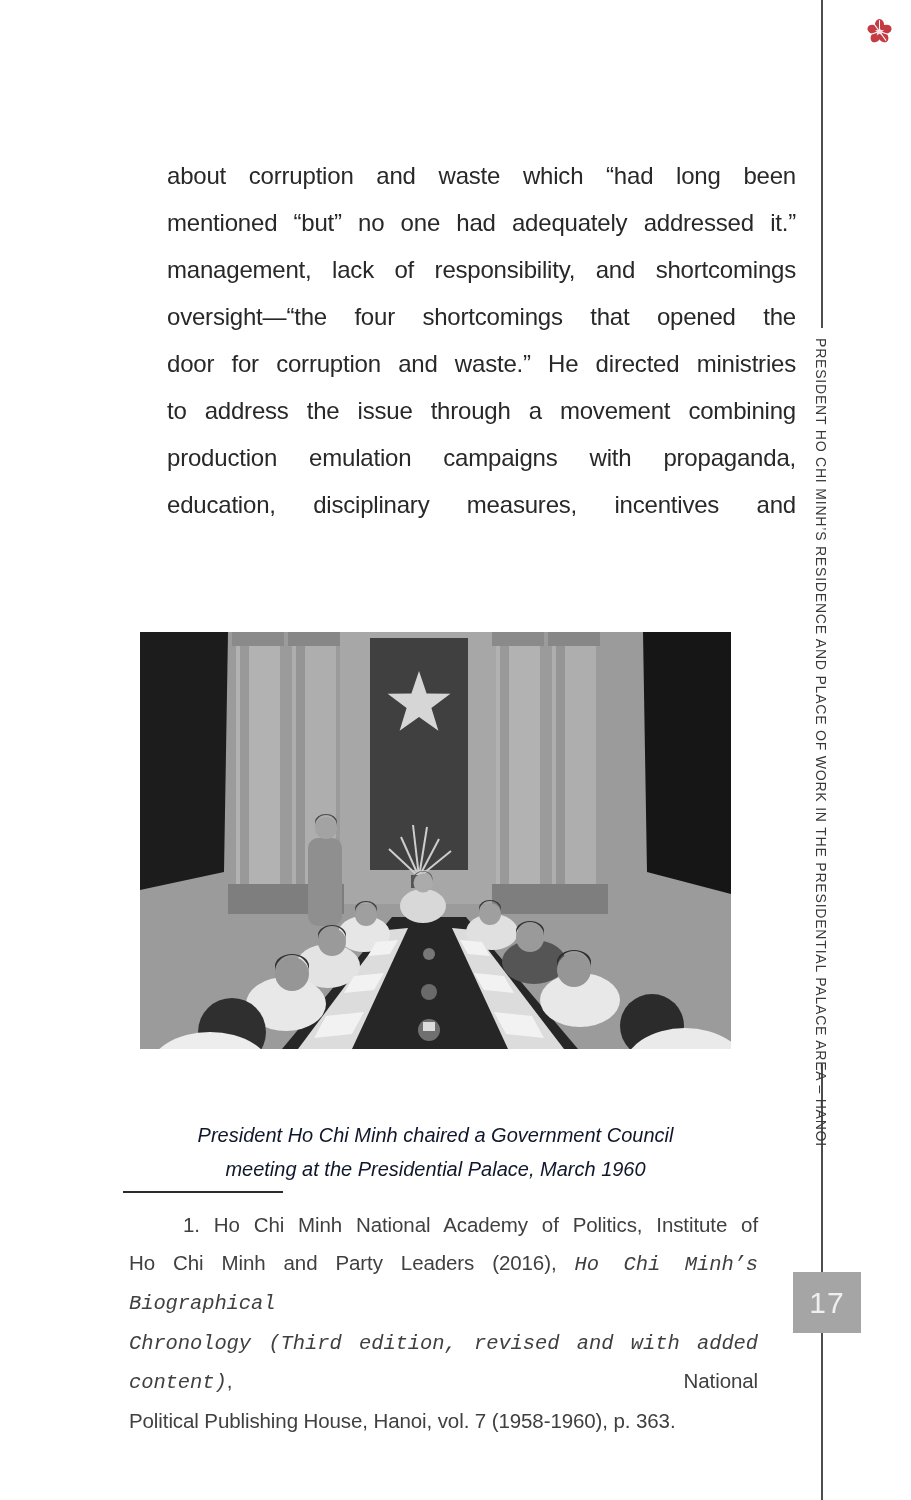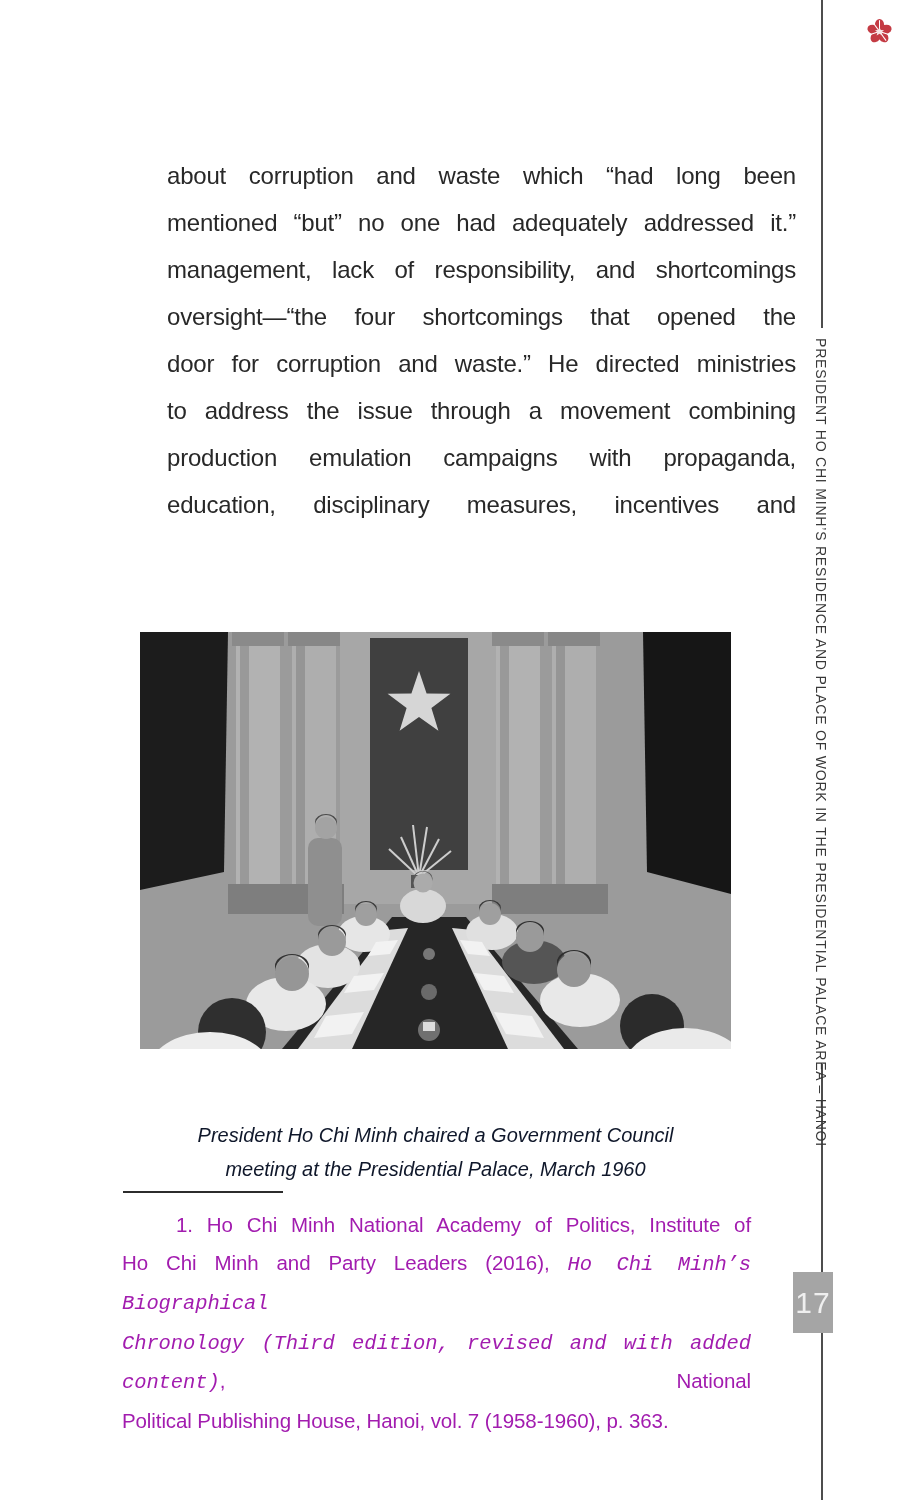--- a/index.html
+++ b/index.html
@@ -21,35 +21,35 @@
   .photo svg{display:block;width:100%;height:100%;}
   
   .caption{
     position:absolute;left:140px;top:1078px;width:591px;
     font-style:italic;font-size:20px;line-height:34px;color:#0f172a;margin-top:40px;
   }
   .caption .tline{text-align:center;text-align-last:center;}
   
   .footnote-rule{position:absolute;left:123px;top:1191px;width:160px;height:2px;background:#2c2c2c;}
   .footnote{
-    position:absolute;left:122px;top:1206px;width:629px;
-    font-size:20.5px;line-height:37.5px;letter-spacing:-0.1px;color:#a21caf;
+    position:absolute;left:129px;top:1206px;width:629px;
+    font-size:20.5px;line-height:37.5px;letter-spacing:-0.1px;color:#404040;
   }
   .footnote .tline:first-child{text-indent:54px;}
   
   .side-rule{position:absolute;left:821px;width:2px;background:#4d4d4d;}
   .side-rule.top{top:0;height:328px;}
   .side-rule.bottom{top:1064px;height:436px;}
   .sidebar-title{
     position:absolute;left:813px;top:338px;height:722px;
     writing-mode:vertical-rl;font-size:14px;letter-spacing:0.8px;color:#383838;
     white-space:nowrap;
   }
   .page-box{
-    position:absolute;left:793px;top:1272px;width:40px;height:61px;
+    position:absolute;left:793px;top:1272px;width:68px;height:61px;
     display:flex;align-items:center;justify-content:center;
     font-size:30px;color:#efefef;letter-spacing:1px;
   }
   .flower{position:absolute;left:866px;top:18px;width:27px;height:27px;}
   .flower svg{display:block;width:100%;height:100%;}
 </style>
 </head>
 <body>
 
 <div class="page">

